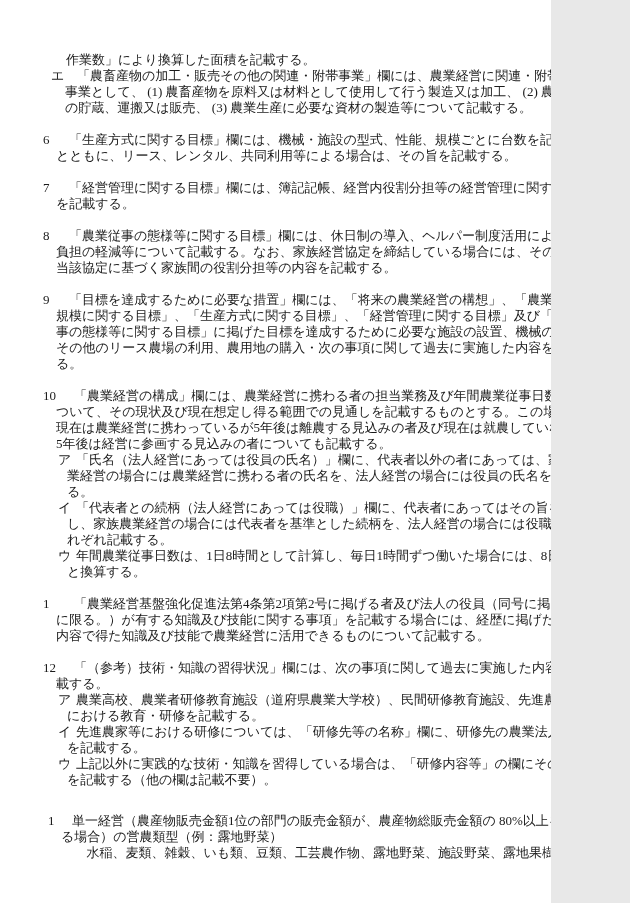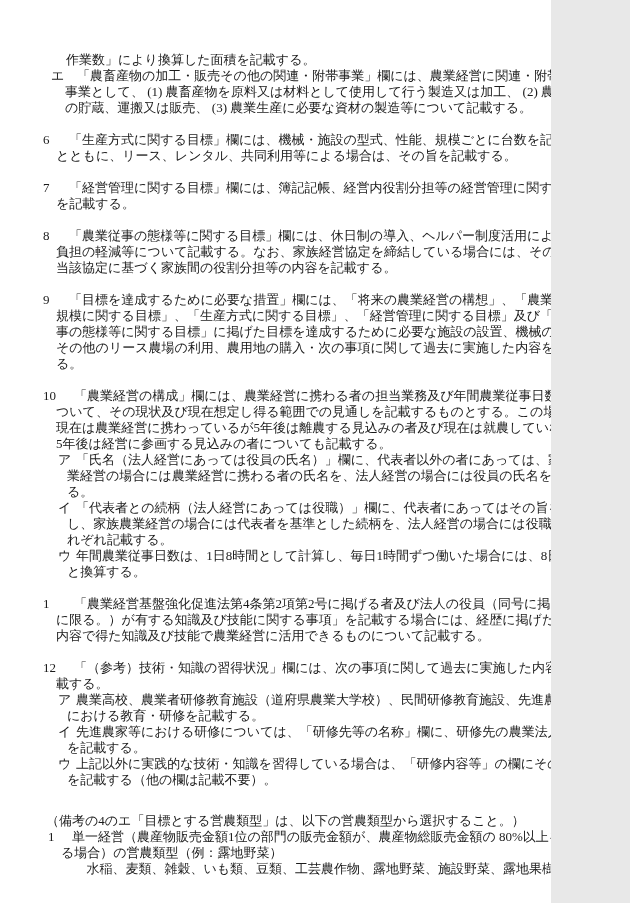--- a/index.html
+++ b/index.html
@@ -53,17 +53,16 @@
       <div class="para num2 gap"><span class="marker">10</span><span class="body">「農業経営の構成」欄には、農業経営に携わる者の担当業務及び年間農業従事日数等について、その現状及び現在想定し得る範囲での見通しを記載するものとする。この場合、現在は農業経営に携わっているが5年後は離農する見込みの者及び現在は就農していないが5年後は経営に参画する見込みの者についても記載する。</span></div>
       <div class="para sub-b"><span class="marker">ア</span><span class="body">「氏名（法人経営にあっては役員の氏名）」欄に、代表者以外の者にあっては、家族農業経営の場合には農業経営に携わる者の氏名を、法人経営の場合には役員の氏名を記載する。</span></div>
       <div class="para sub-b"><span class="marker">イ</span><span class="body">「代表者との続柄（法人経営にあっては役職）」欄に、代表者にあってはその旨を記載し、家族農業経営の場合には代表者を基準とした続柄を、法人経営の場合には役職を、それぞれ記載する。</span></div>
       <div class="para sub-b"><span class="marker">ウ</span><span class="body">年間農業従事日数は、1日8時間として計算し、毎日1時間ずつ働いた場合には、8日で1日と換算する。</span></div>
       <div class="para num2 gap"><span class="marker">1</span><span class="body">「農業経営基盤強化促進法第4条第2項第2号に掲げる者及び法人の役員（同号に掲げる者に限る。）が有する知識及び技能に関する事項」を記載する場合には、経歴に掲げた職務内容で得た知識及び技能で農業経営に活用できるものについて記載する。</span></div>
       <div class="para num2 gap"><span class="marker">12</span><span class="body">「（参考）技術・知識の習得状況」欄には、次の事項に関して過去に実施した内容を記載する。</span></div>
       <div class="para sub-b"><span class="marker">ア</span><span class="body">農業高校、農業者研修教育施設（道府県農業大学校）、民間研修教育施設、先進農家等における教育・研修を記載する。</span></div>
       <div class="para sub-b"><span class="marker">イ</span><span class="body">先進農家等における研修については、「研修先等の名称」欄に、研修先の農業法人等名を記載する。</span></div>
       <div class="para sub-b"><span class="marker">ウ</span><span class="body">上記以外に実践的な技術・知識を習得している場合は、「研修内容等」の欄にその内容を記載する（他の欄は記載不要）。</span></div>
       <div class="para plain0 gap-sm"><span class="body">別記</span></div>
-      <div class="para plain1"><span class="body">（備考の4のエ「目標とする営農類型」は、以下の営農類型から選択すること。）</span></div>
       <div class="para num1b"><span class="marker">1</span><span class="body">単一経営（農産物販売金額1位の部門の販売金額が、農産物総販売金額の 80%以上を占める場合）の営農類型（例：露地野菜）</span></div>
       <div class="para ind3"><span class="body">水稲、麦類、雑穀、いも類、豆類、工芸農作物、露地野菜、施設野菜、露地果樹、施設果樹、</span></div>
     </div>
 </div>
 
 </body></html>

